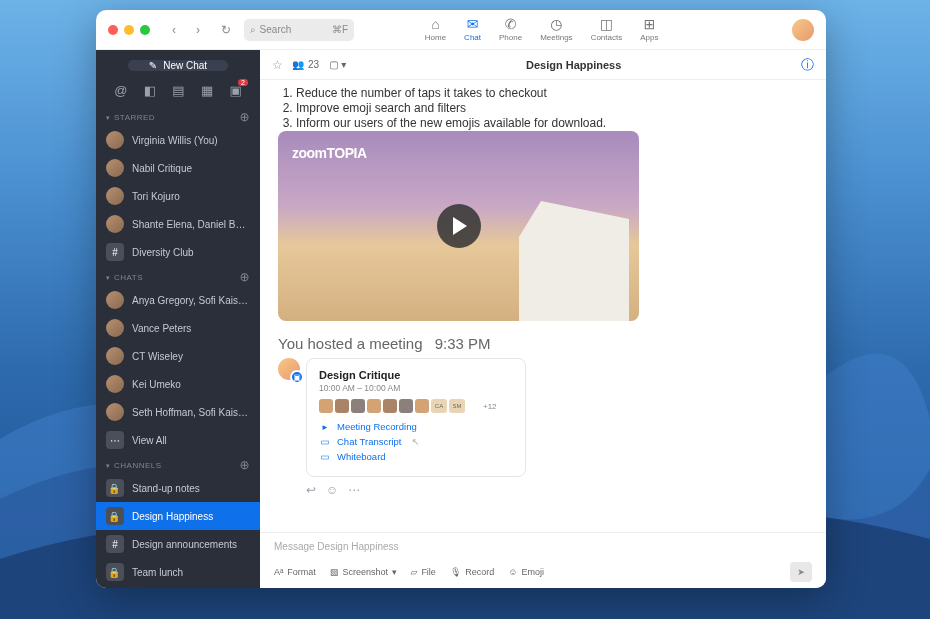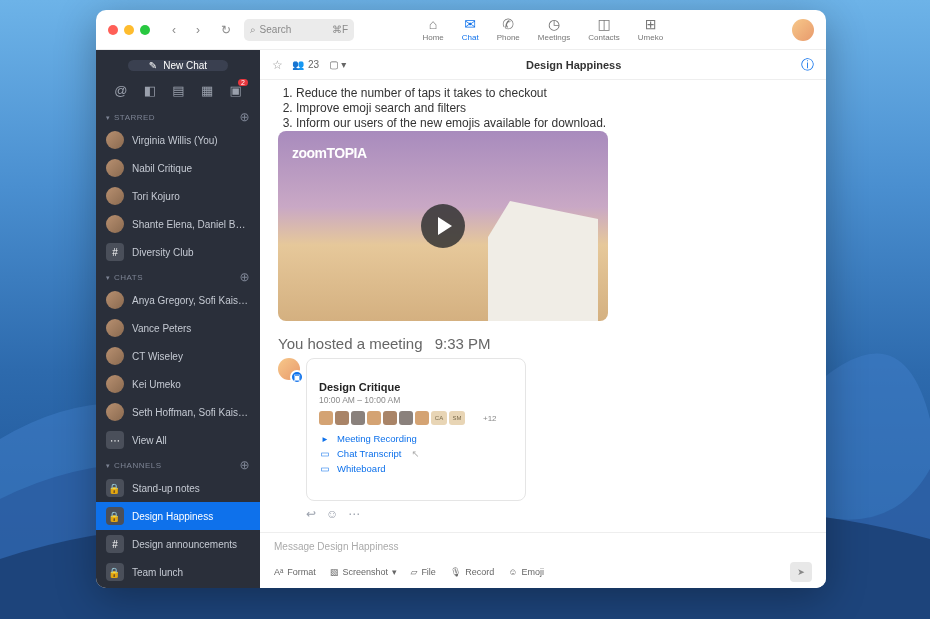--- a/index.html
+++ b/index.html
@@ -34,28 +34,28 @@
 .li-text{white-space:nowrap;overflow:hidden;text-overflow:ellipsis;font-size:10px}
 .av{background:linear-gradient(135deg,#b89070,#8a6a50)}
 .hash{background:#4a4f5a;border-radius:4px}
 .lock{background:#4a4f5a;border-radius:4px}
 .main{flex:1;display:flex;flex-direction:column;background:#fff}
 .chathdr{height:30px;border-bottom:1px solid #eee;display:flex;align-items:center;padding:0 12px;gap:10px;font-size:10px;color:#666}
 .chathdr .title{flex:1;text-align:center;font-weight:600;color:#333;font-size:11px}
 .content{flex:1;overflow-y:auto;padding:6px 18px 8px}
 .ol{font-size:12px;color:#333;padding-left:18px;}
 .ol li{margin-bottom:1px}
-.video{width:330px;height:190px;border-radius:8px;background:linear-gradient(180deg,#a88bbd 0%,#c9a8c5 40%,#e6c89a 60%,#d4b080 100%);position:relative;overflow:hidden;margin-bottom:14px}
+.video{width:361px;height:190px;border-radius:8px;background:linear-gradient(180deg,#a88bbd 0%,#c9a8c5 40%,#e6c89a 60%,#d4b080 100%);position:relative;overflow:hidden;margin-bottom:14px}
 .video .building{position:absolute;right:10px;bottom:0;width:110px;height:120px;background:#f0ede6;clip-path:polygon(20% 0,100% 15%,100% 100%,0 100%,0 30%)}
 .video .logo{position:absolute;top:14px;left:14px;color:#fff;font-weight:700;font-size:14px;letter-spacing:-.5px}
 .video .play{position:absolute;top:50%;left:50%;transform:translate(-50%,-50%);width:44px;height:44px;border-radius:50%;background:rgba(50,50,50,.85);display:flex;align-items:center;justify-content:center}
 .video .play::after{content:"";border-left:14px solid #fff;border-top:9px solid transparent;border-bottom:9px solid transparent;margin-left:3px}
 .meetinfo{font-size:15px;color:#666;margin-bottom:6px}
 .meetinfo .time{margin-left:8px}
-.card{border:1px solid #e5e5e5;border-radius:8px;padding:22px 12px;width:220px;font-size:10px;position:relative;margin-bottom:6px}
+.card{border:1px solid #e5e5e5;border-radius:8px;padding:10px 12px;width:220px;font-size:10px;position:relative;margin-bottom:6px}
 .card-av{position:absolute;left:-28px;top:0;width:22px;height:22px;border-radius:50%;background:linear-gradient(135deg,#f7c88a,#e89a6c)}
 .card-badge{position:absolute;left:-16px;top:12px;width:14px;height:14px;border-radius:50%;background:#0e71eb;border:2px solid #fff;display:flex;align-items:center;justify-content:center;color:#fff;font-size:8px}
 .card h4{font-size:11px;font-weight:600;color:#222;margin-bottom:2px}
 .card .sub{color:#888;font-size:8.5px;margin-bottom:6px}
 .participants{display:flex;gap:2px;align-items:center;margin-bottom:8px}
 .pav{width:14px;height:14px;border-radius:3px;background:#c8b090}
 .pav.l{background:#d4a373}.pav.m{background:#a98467}.pav.n{background:#8a817c}
 .ptxt{width:16px;height:14px;border-radius:3px;background:#e8d5b5;font-size:6px;display:flex;align-items:center;justify-content:center;color:#7a6a4a}
 .more{font-size:8px;color:#888;margin-left:16px}
 .link{color:#0e71eb;font-size:9.5px;display:flex;align-items:center;gap:6px;margin-bottom:4px;cursor:pointer}
@@ -112,21 +112,21 @@
       <div class="tab">
           <span class="tab-icon">◷</span>
           <span>Meetings</span>
         </div>
       <div class="tab">
           <span class="tab-icon">◫</span>
           <span>Contacts</span>
         </div>
       <div class="tab">
           <span class="tab-icon">⊞</span>
-          <span>Umeko</span>
+          <span>Apps</span>
         </div>
     </div>
     <div class="avatar-top"></div>
   </div>
 
   <div class="body">
     <div class="sidebar">
       <div class="newchat">
         <span>✎</span>
         <span>New Chat</span>

